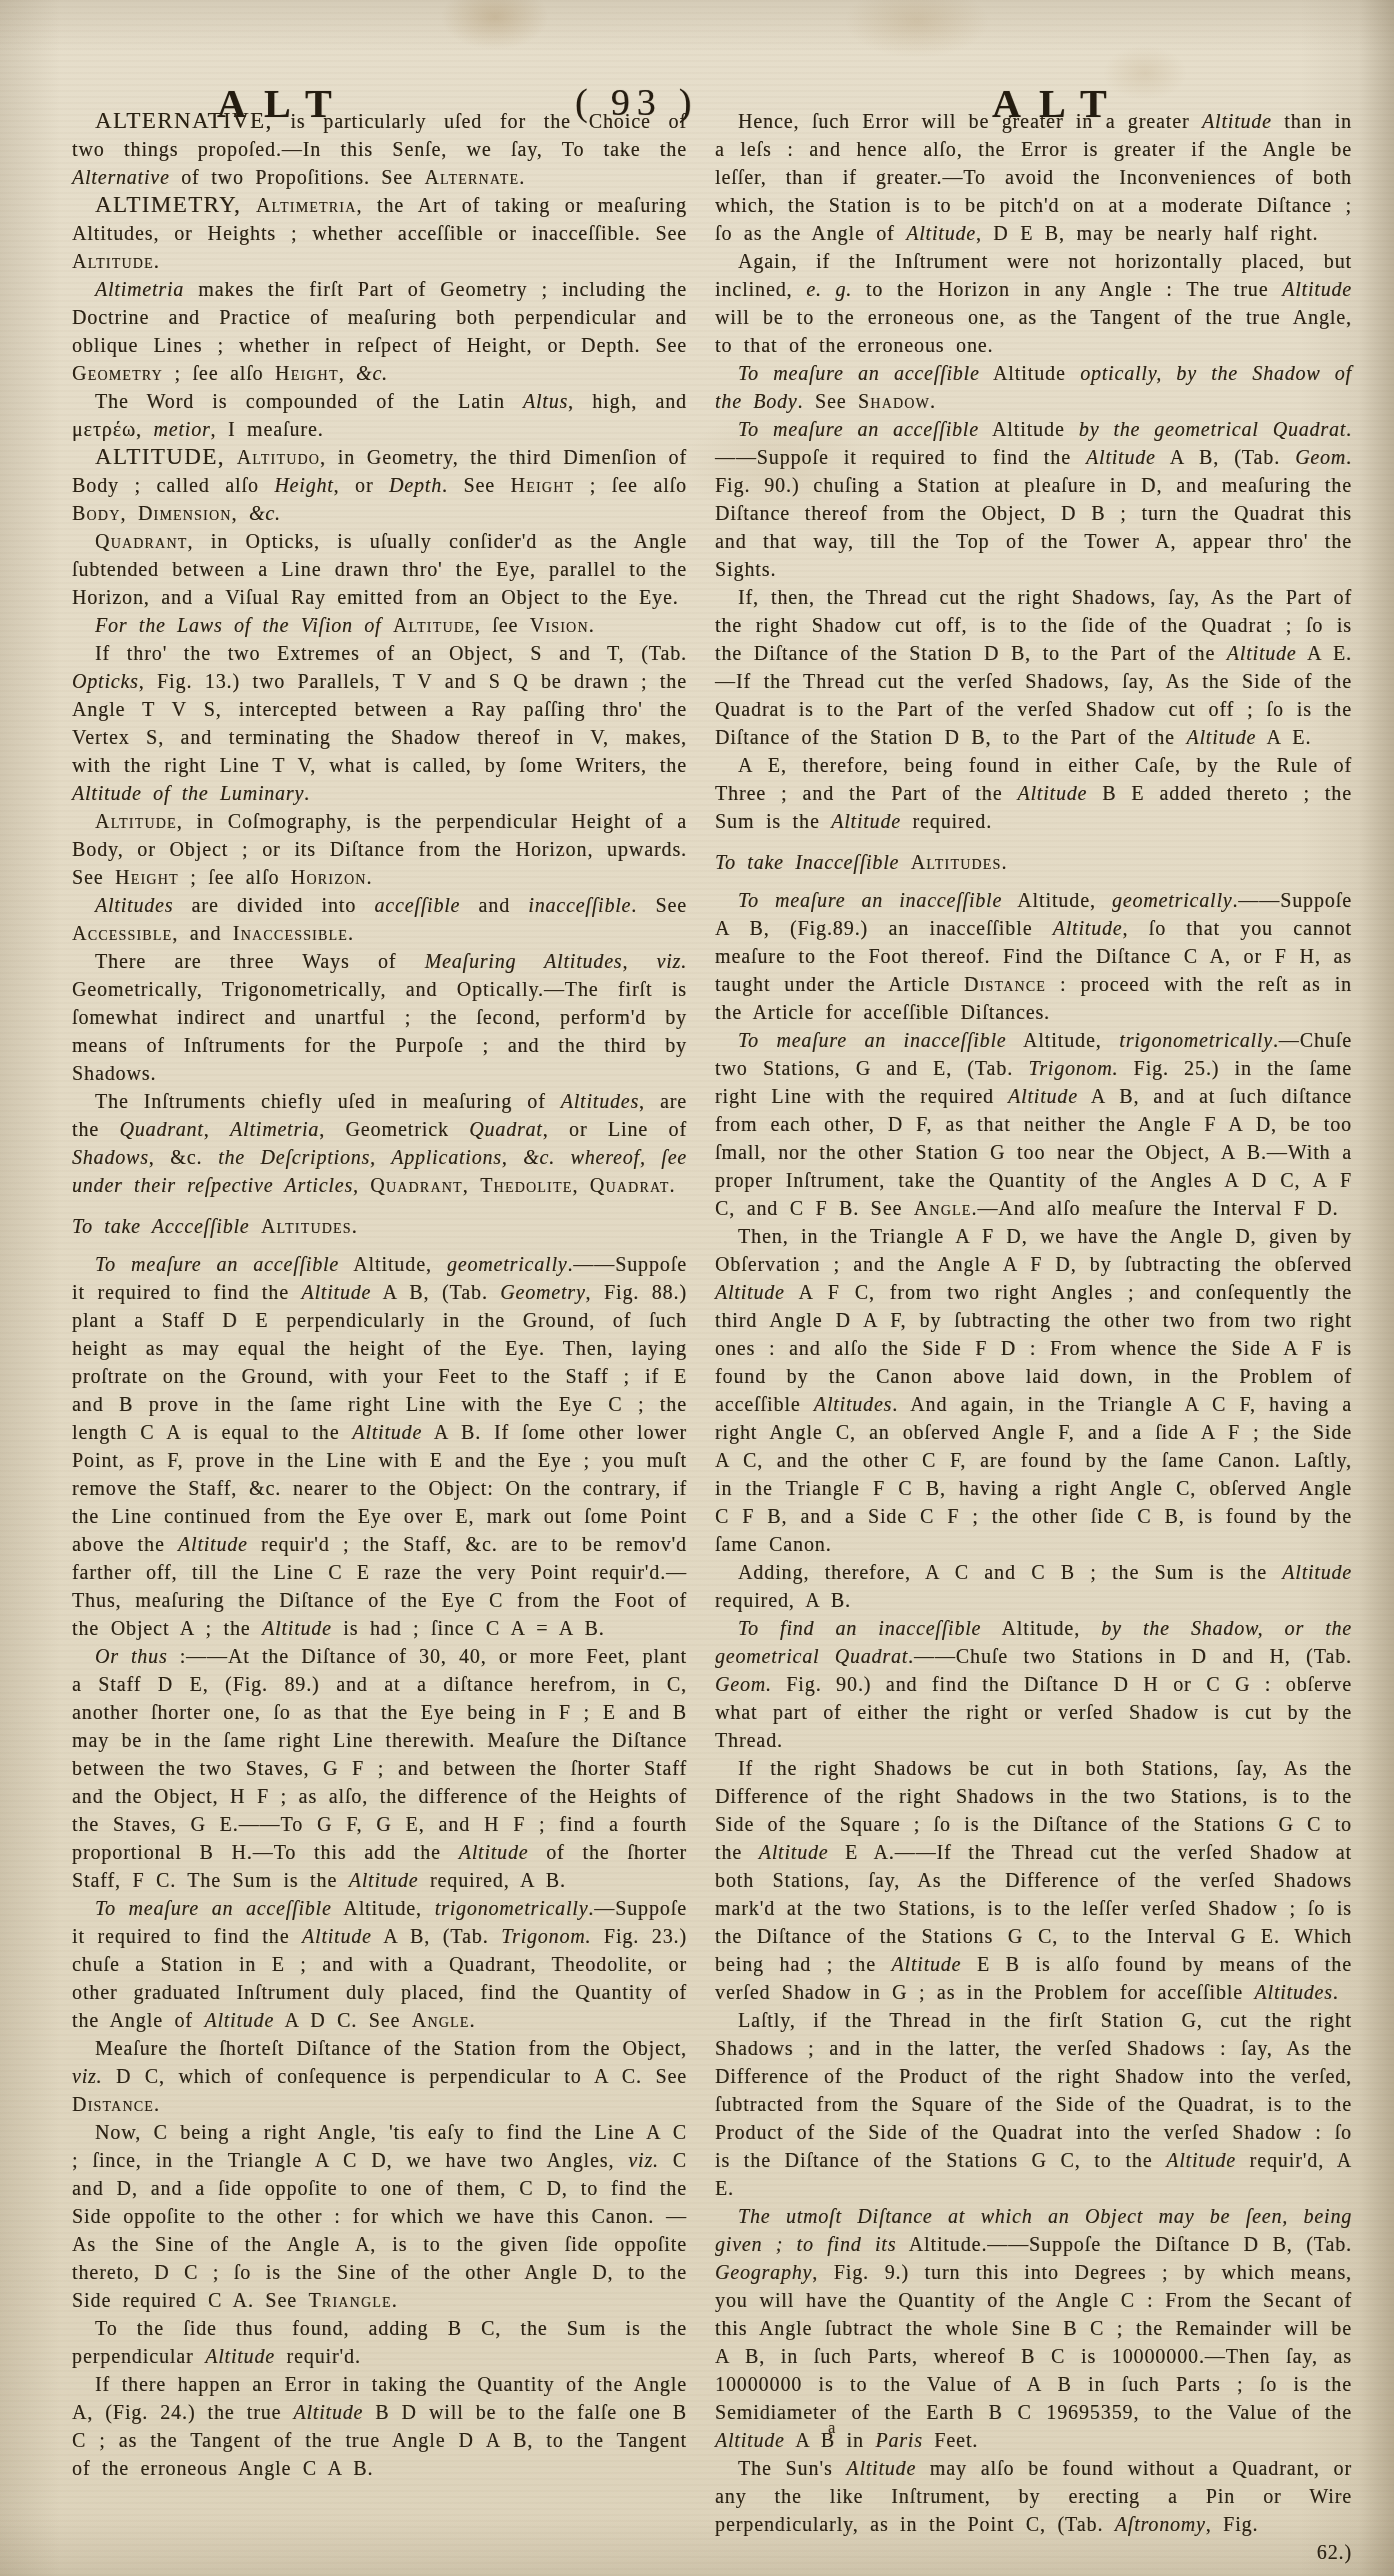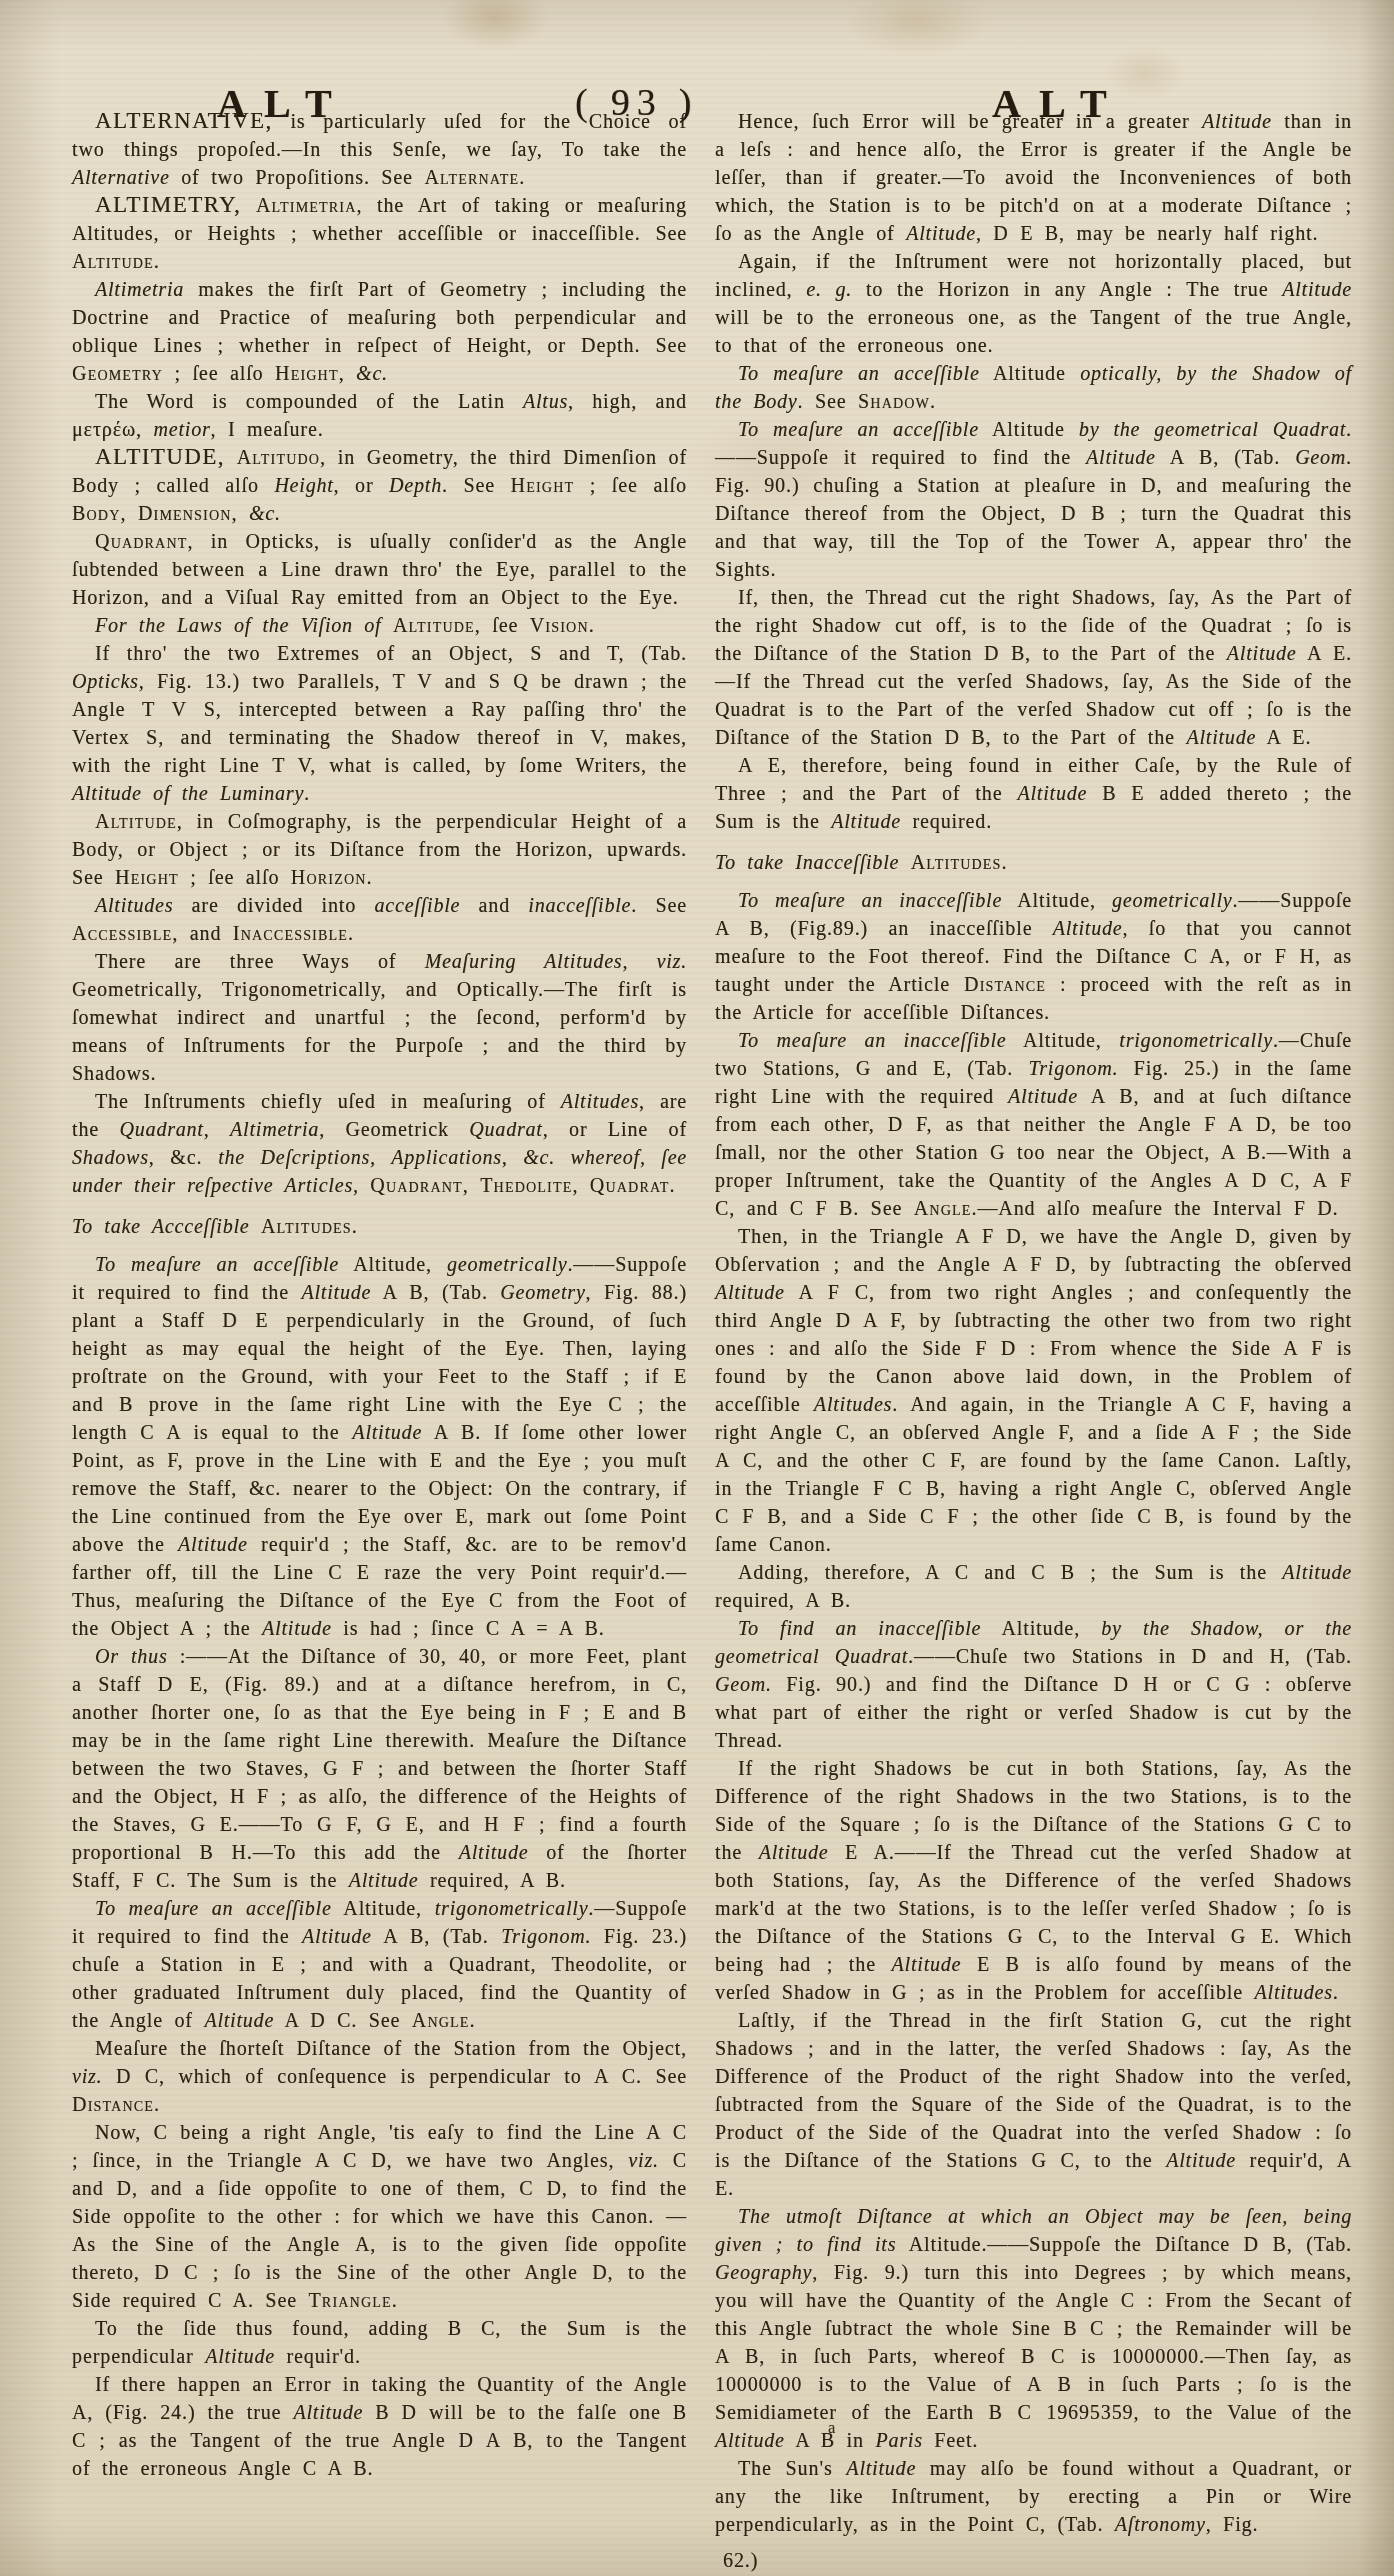--- a/index.html
+++ b/index.html
@@ -37,21 +37,21 @@
     text-align:justify;
     font-size:20px;line-height:28px;
     letter-spacing:0.9px;word-spacing:5.6px;
     text-shadow:0.3px 0.3px 0.5px rgba(40,28,14,.42);
   }
   .col-left {left:72px; width:615px;}
   .col-right{left:715px;width:637px;}
 
   .para{margin:0;text-indent:23px;}
   .heading{margin:13px 0 9.5px;text-indent:0;}
-  .line-right{margin:8px;text-indent:0;}
+  .line-right{margin:0;text-align:right;text-indent:0;}
   .hw{font-size:23px;letter-spacing:1.4px;}
   .sc{font-variant:small-caps;letter-spacing:1.2px;}
   i{letter-spacing:0.8px;}
 
   .press-figure{
     position:absolute;left:828px;top:2418px;
     font-size:16.4px;color:#3a2f1c;
     text-shadow:0.3px 0.3px 0.4px rgba(40,28,14,.4);
   }
 </style>

